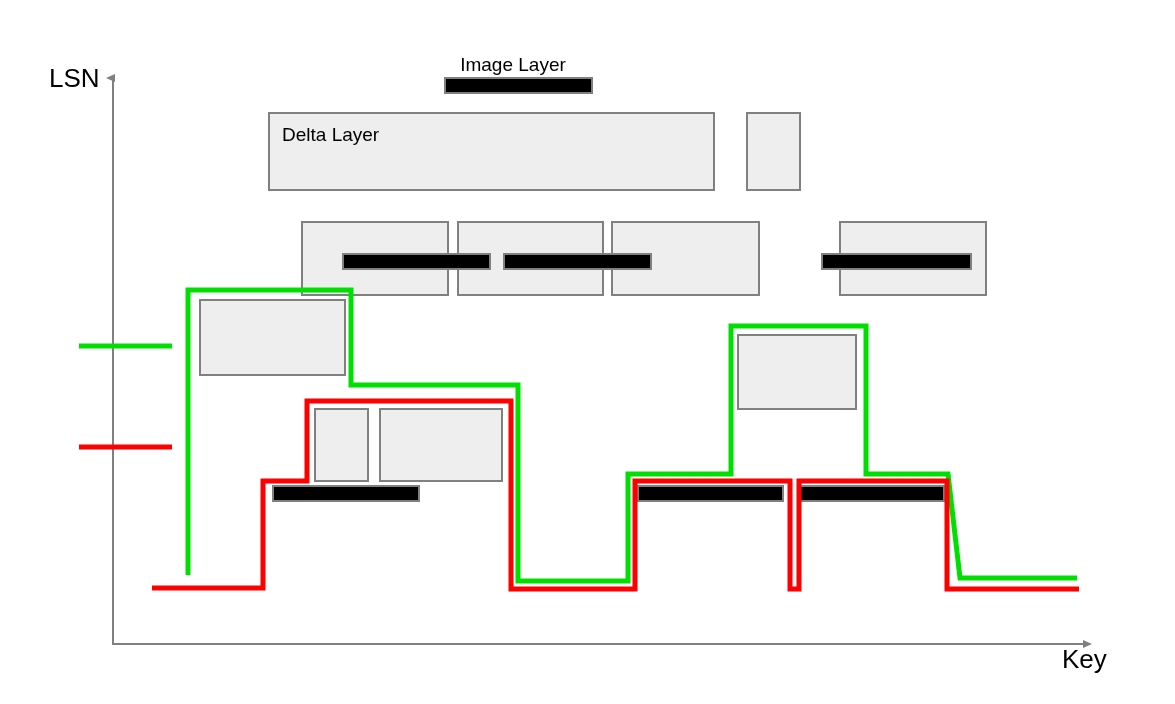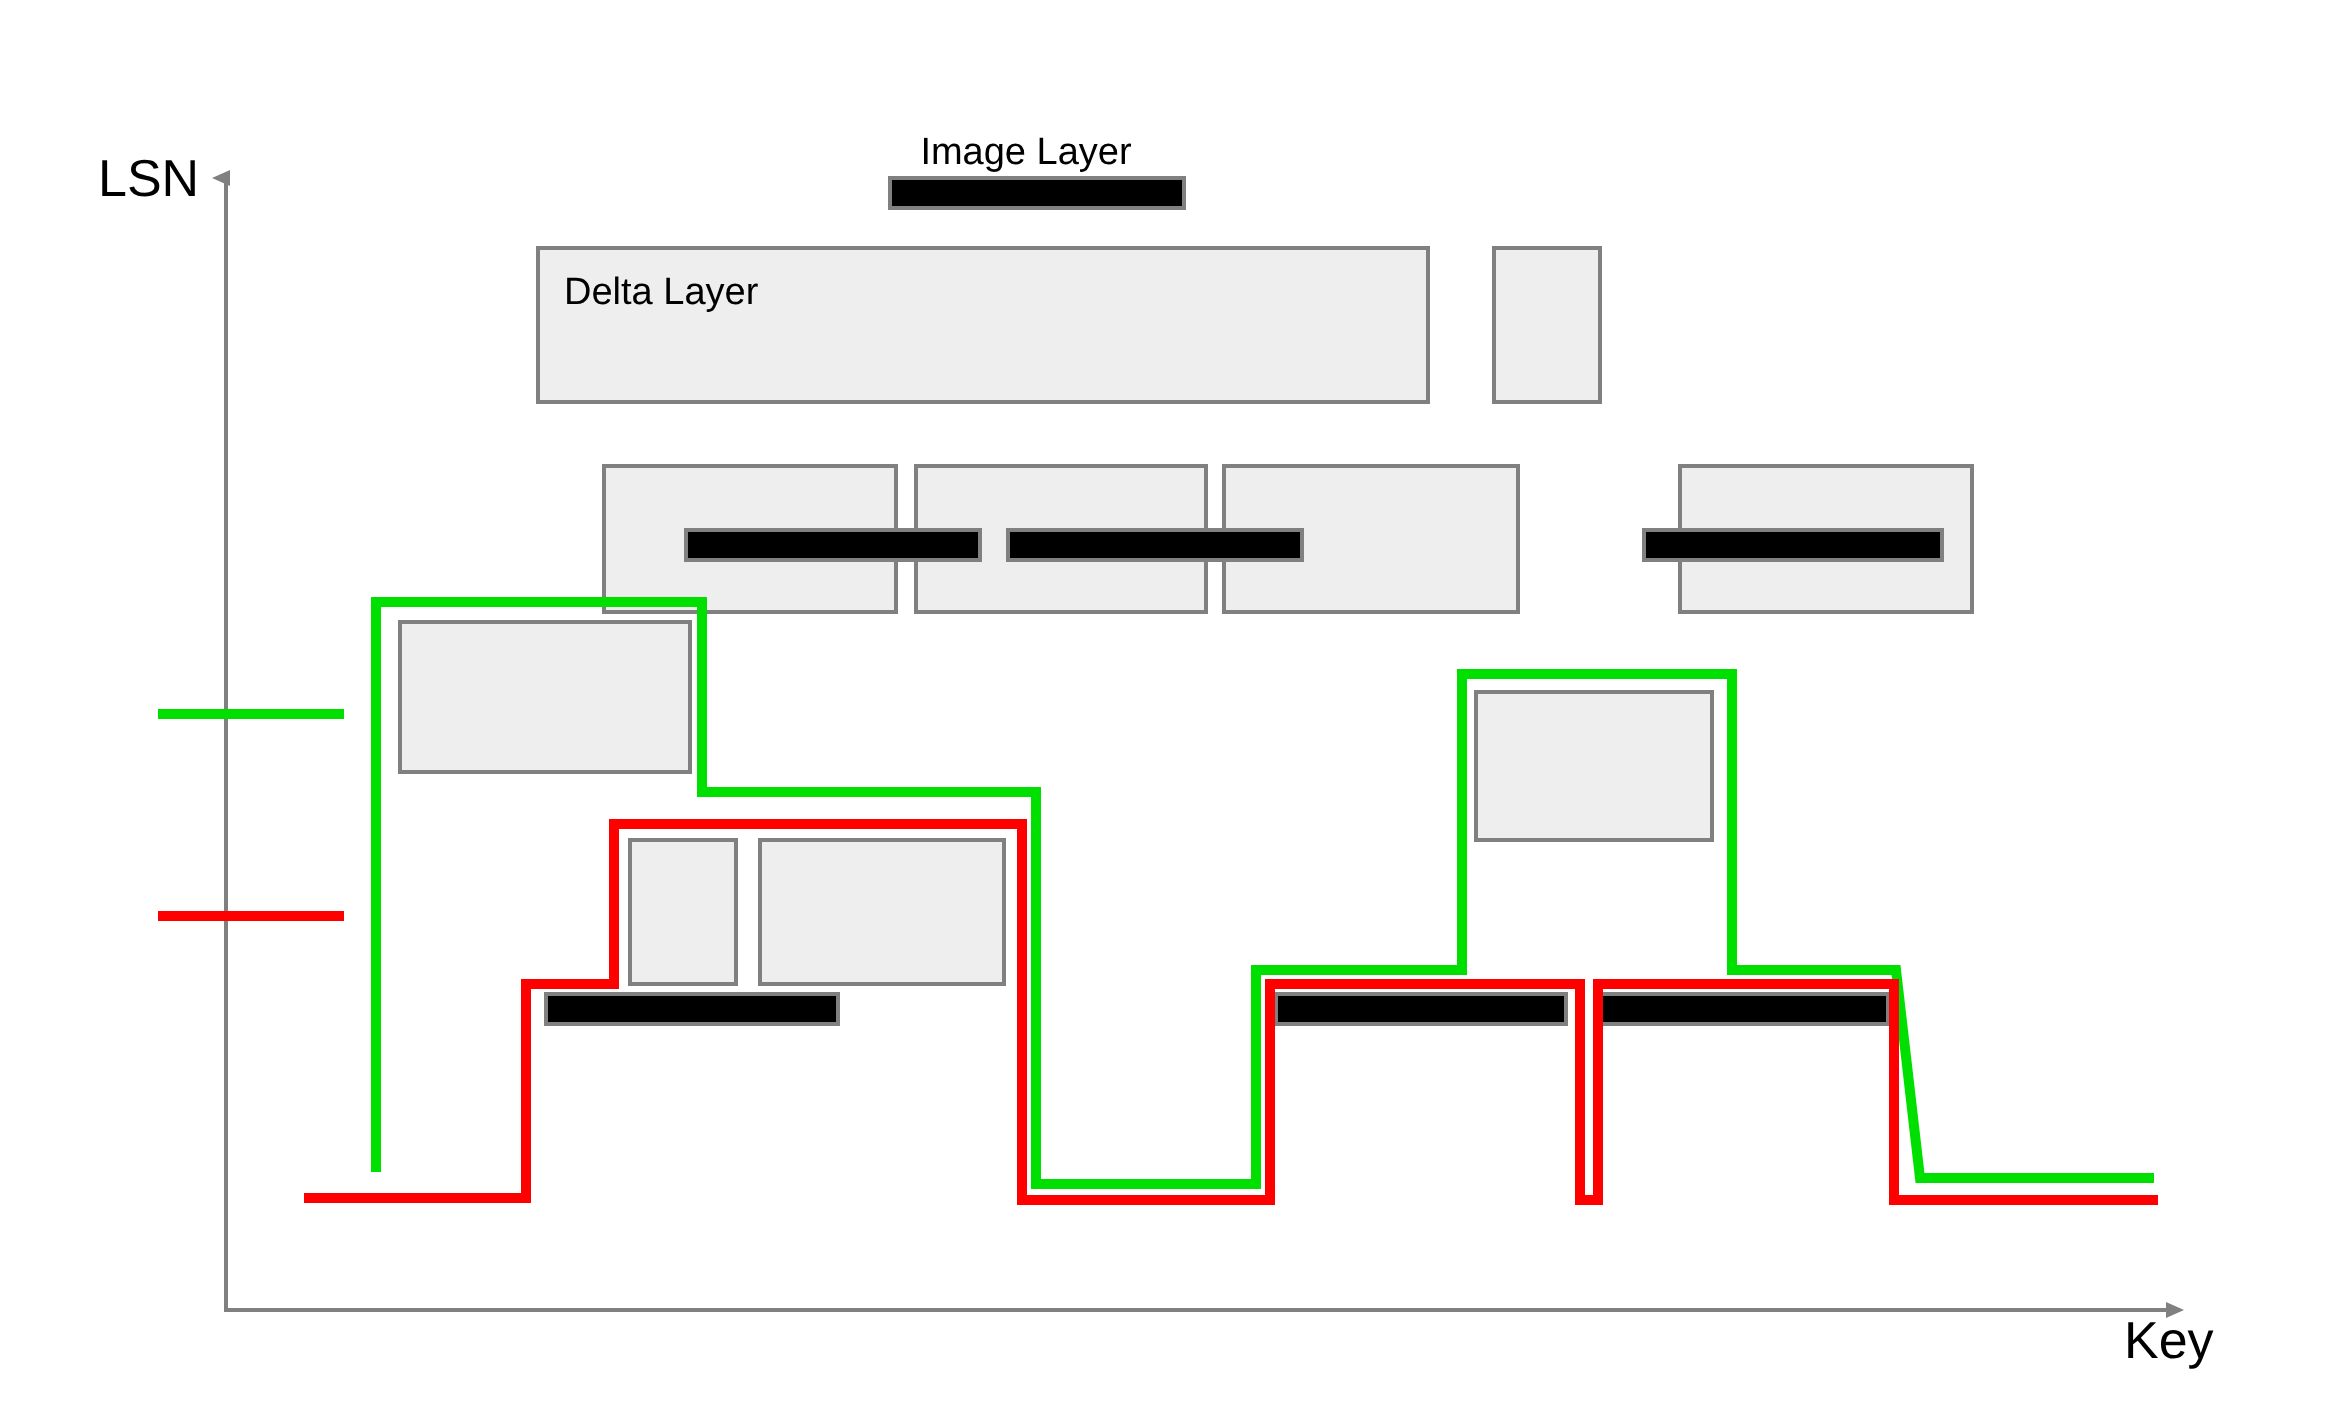--- a/index.html
+++ b/index.html
@@ -3,21 +3,21 @@
 <meta charset="utf-8">
 <style>
   html,body{margin:0;padding:0;}
   body{
     width:1175px;height:704px;
     background:#ffffff;
     font-family:"Liberation Sans", sans-serif;
     overflow:hidden;
     position:relative;
   }
-  #diagram-root{position:absolute;inset:0;margin-top:11px;}
+  #diagram-root{position:absolute;inset:0;}
   svg#scene{position:absolute;left:0;top:0;width:1175px;height:704px;}
   .axis-label{
     position:absolute;
     font-family:"Liberation Sans", sans-serif;
     font-size:26px;
     color:#000;
     white-space:nowrap;
   }
   #lsn-label{left:49px;top:63px;}
   #key-label{left:1062px;top:644px;}

